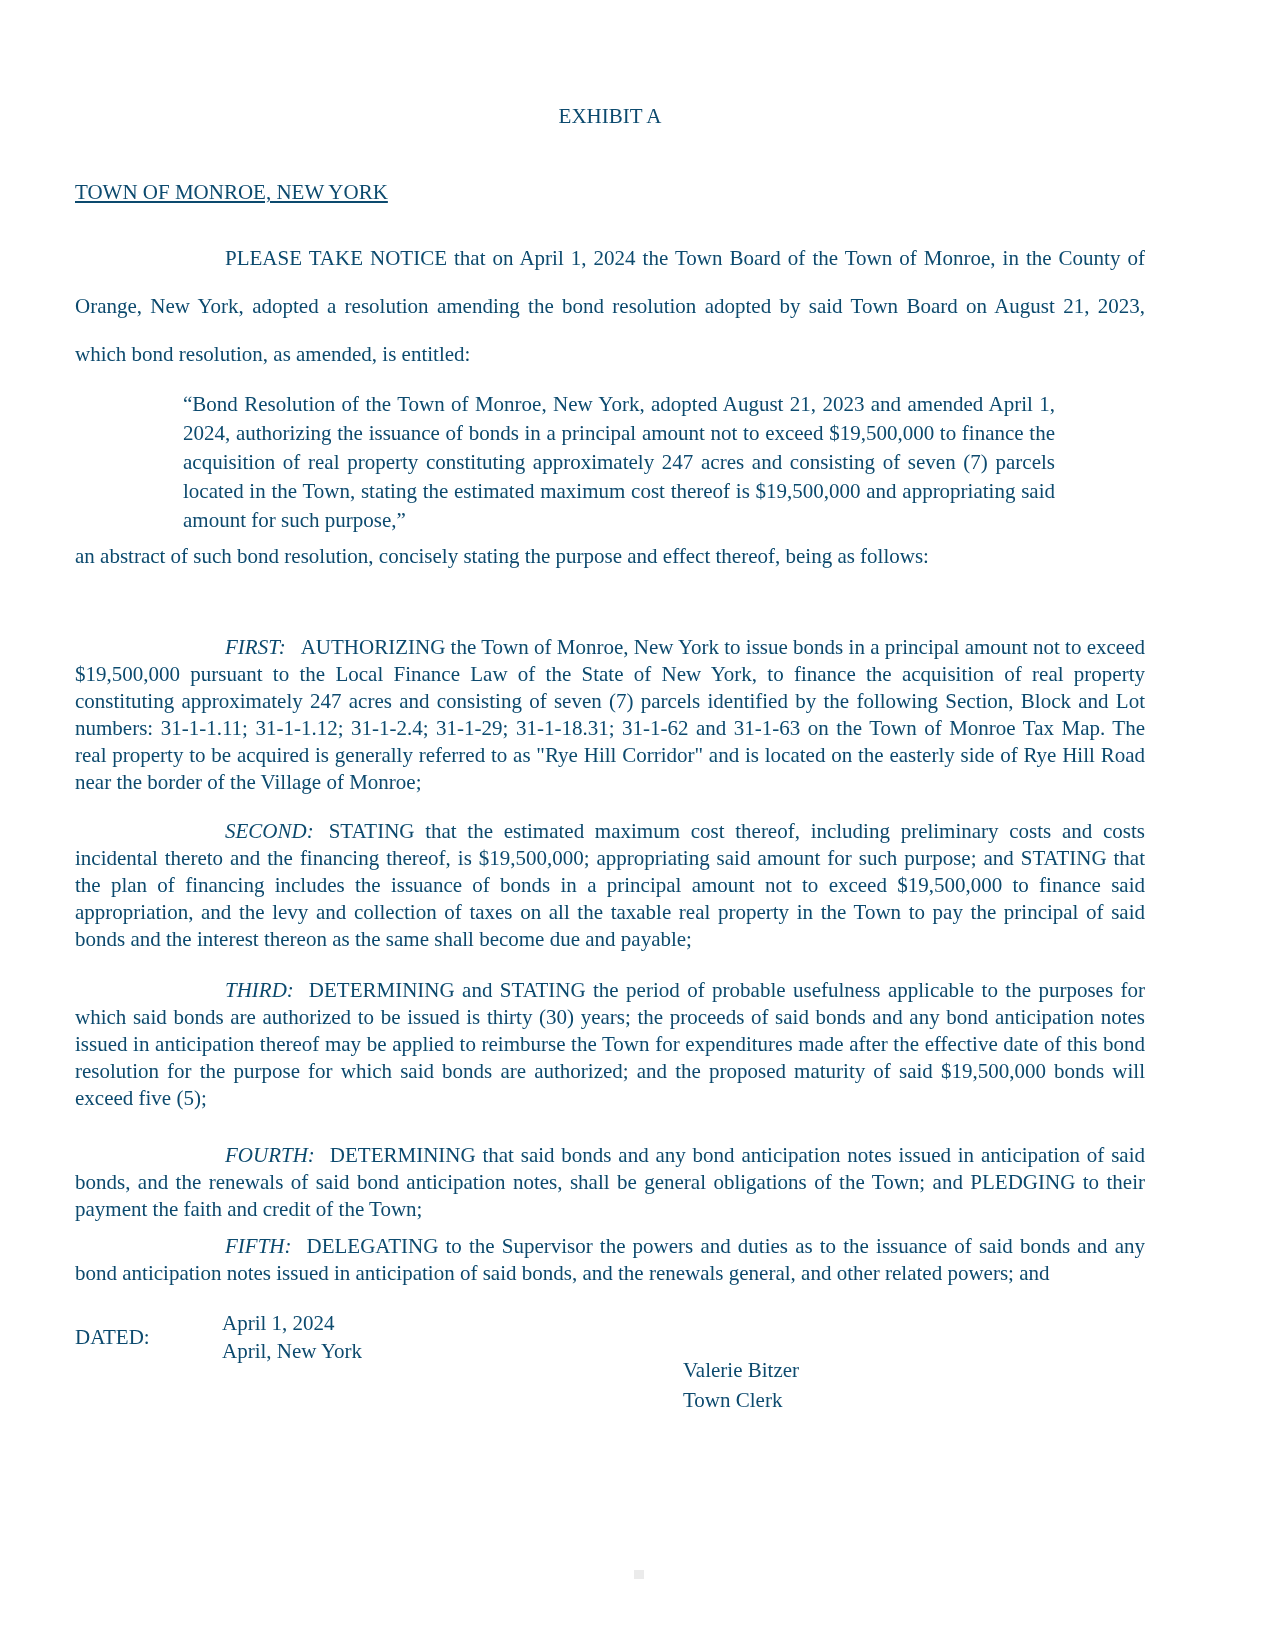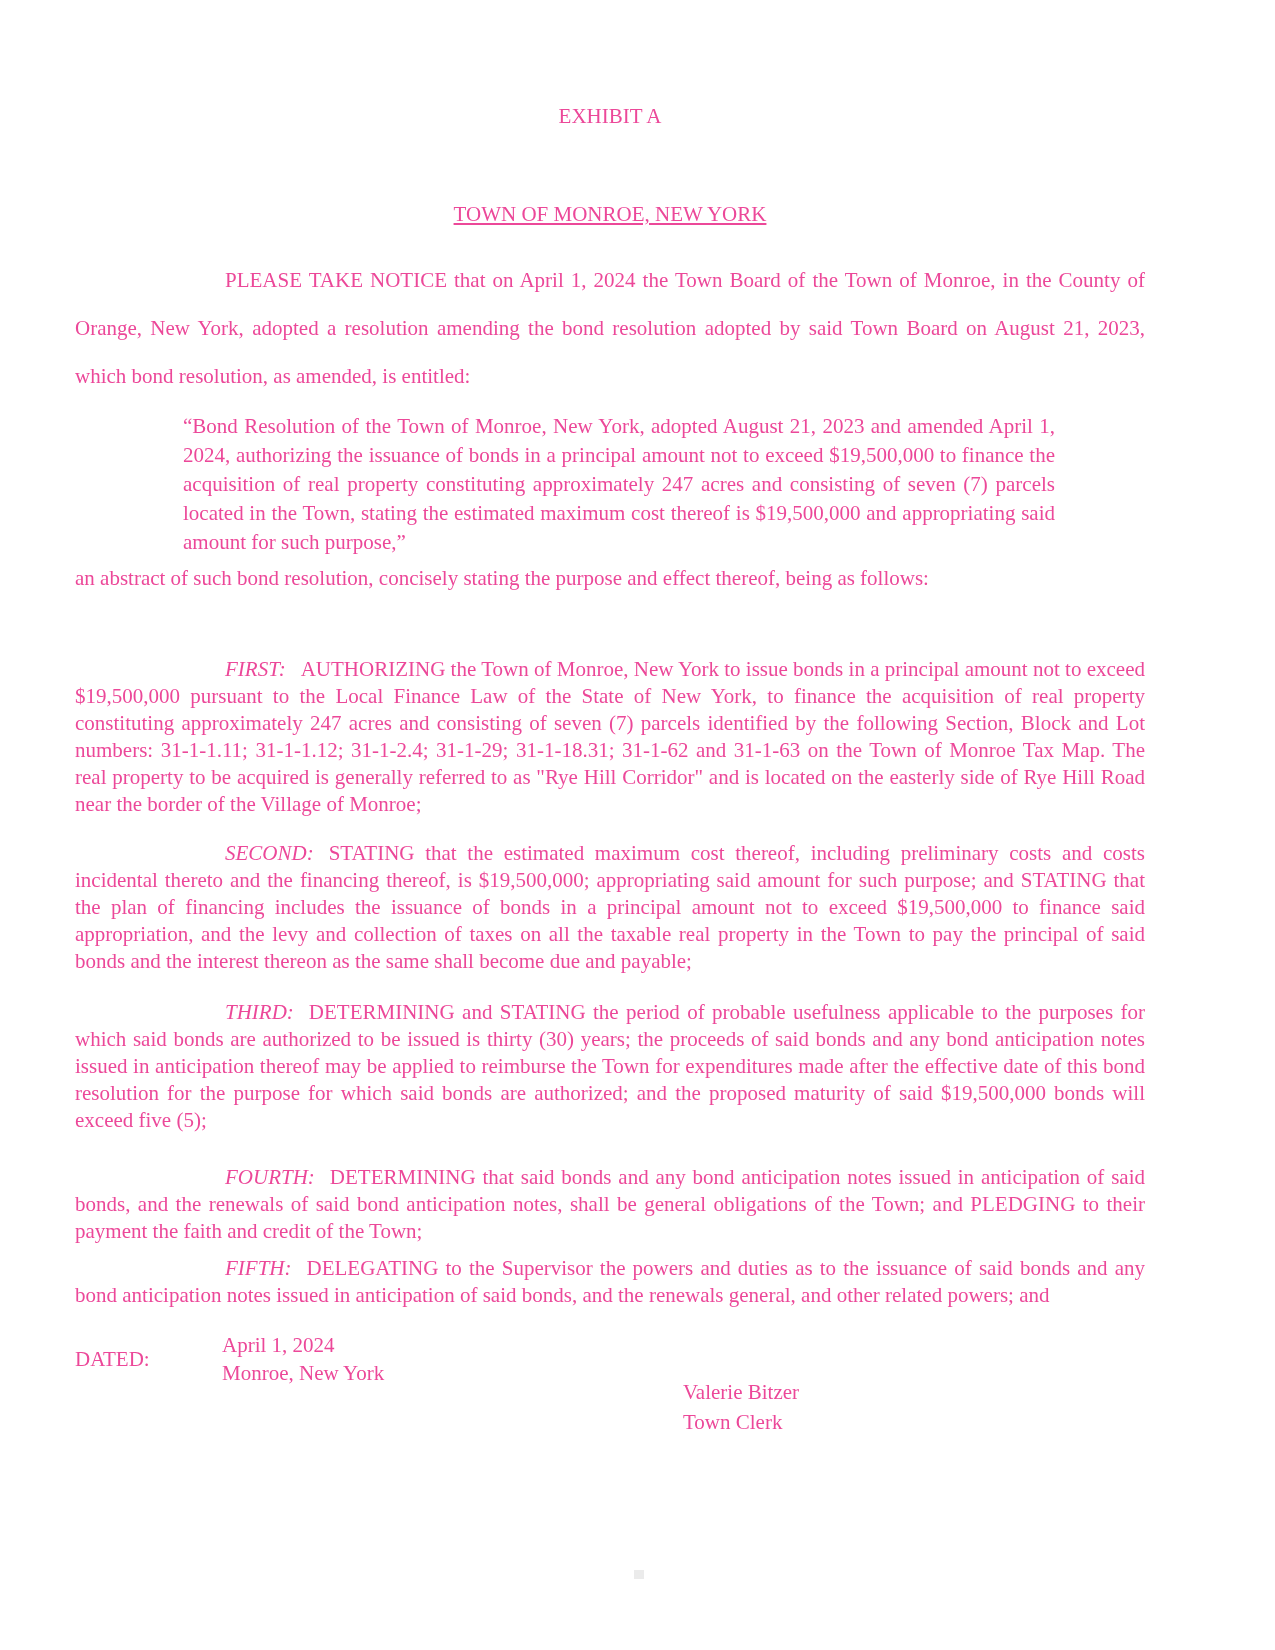--- a/index.html
+++ b/index.html
@@ -1,37 +1,36 @@
 <!DOCTYPE html>
 <html><head>
 <meta charset="utf-8">
 <style>
   html,body { margin:0; padding:0; background:#ffffff; }
   .page {
     position:relative;
     width:1275px; height:1650px;
     background:#ffffff;
     font-family:"Liberation Serif", "DejaVu Serif", serif;
-    color:#ec4899;
+    color:#0c4a6e;
     overflow:hidden;
   }
   .doc {
     position:absolute;
     left:75px; top:0;
     width:1070px;
     font-size:21px;
   }
   .exhibit {
     margin-top:104px;
     text-align:center;
     line-height:24px;
   }
   .title {
-    margin-top:74px;
-    text-align:center;
+    margin-top:52px;
     line-height:24px;
   }
   .title span { text-decoration:underline; }
   .intro {
     margin:30px 0 0 0;
     text-indent:150px;
     line-height:48px;
     text-align:justify;
   }
   .quote {
@@ -100,21 +99,21 @@
 
     <p class="section sec-fourth"><span class="sec-label">FOURTH:</span><span>DETERMINING that said bonds and any bond anticipation notes issued in anticipation of said bonds, and the renewals of said bond anticipation notes, shall be general obligations of the Town; and PLEDGING to their payment the faith and credit of the Town;</span></p>
 
     <p class="section sec-fifth"><span class="sec-label">FIFTH:</span><span>DELEGATING to the Supervisor the powers and duties as to the issuance of said bonds and any bond anticipation notes issued in anticipation of said bonds, and the renewals general, and other related powers; and</span></p>
 
 
     <div class="dated">
       <span class="dated-label">DATED:</span>
       <span class="dated-values">
         <div>April 1, 2024</div>
-        <div>Monroe, New York</div>
+        <div>April, New York</div>
       </span>
     </div>
 
     <div class="sig">
       <div>Valerie Bitzer</div>
       <div>Town Clerk</div>
     </div>
 
   </div>
 

